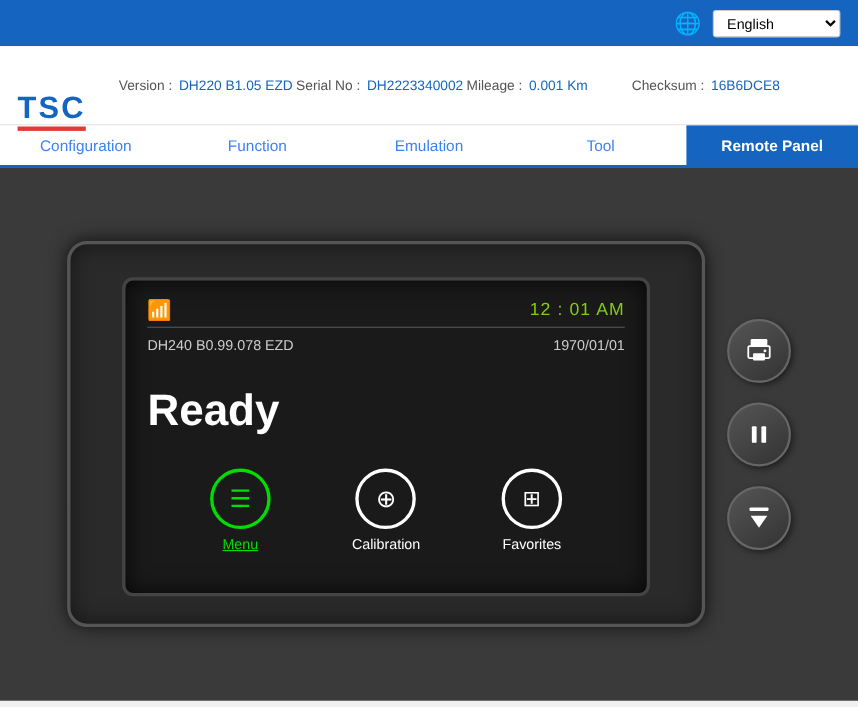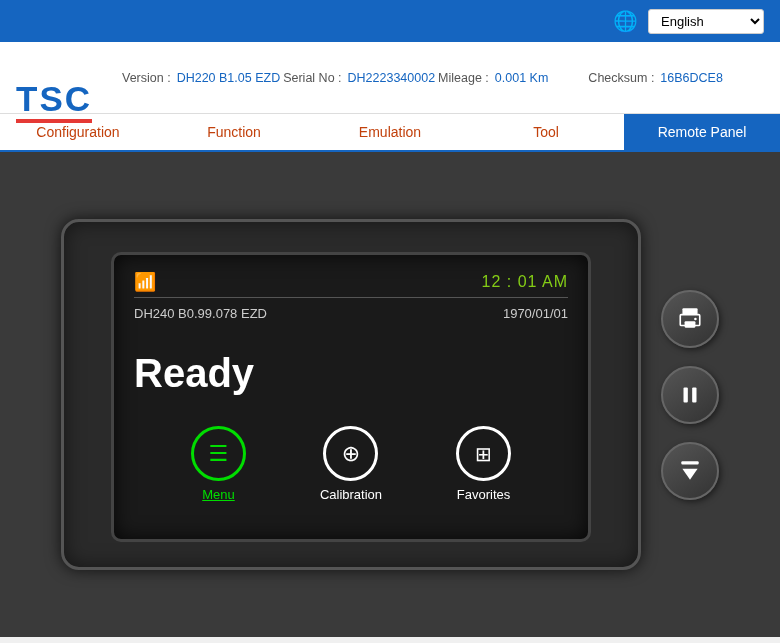--- a/index.html
+++ b/index.html
@@ -43,21 +43,21 @@
       padding: 8px 16px;
       border-bottom: 1px solid #ddd;
       height: 72px;
     }
     .tsc-logo {
       display: flex;
       flex-direction: column;
       margin-right: 30px;
     }
     .tsc-text {
-      font-size: 35px;
+      font-size: 28px;
       font-weight: bold;
       color: #1565c0;
       line-height: 1;
       letter-spacing: 2px;
       margin-top: 48px;
     }
     .tsc-underline {
       height: 4px;
       background: #e53935;
       margin-top: 3px;
@@ -90,28 +90,28 @@
       display: flex;
       background: white;
       border-bottom: 2px solid #1565c0;
     }
     .nav-tab {
       flex: 1;
       text-align: center;
       padding: 10px 0;
       font-size: 14px;
       cursor: pointer;
-      color: #c2410c;
+      color: #3b82f6;
       border: none;
       background: none;
     }
     .nav-tab.active {
       background: #1565c0;
       color: white;
-      font-weight: normal;
+      font-weight: bold;
     }
 
     
     .main-panel {
       background: #3a3a3a;
       height: calc(643px - 42px - 72px - 44px);
       display: flex;
       align-items: center;
       justify-content: center;
       padding: 20px;

